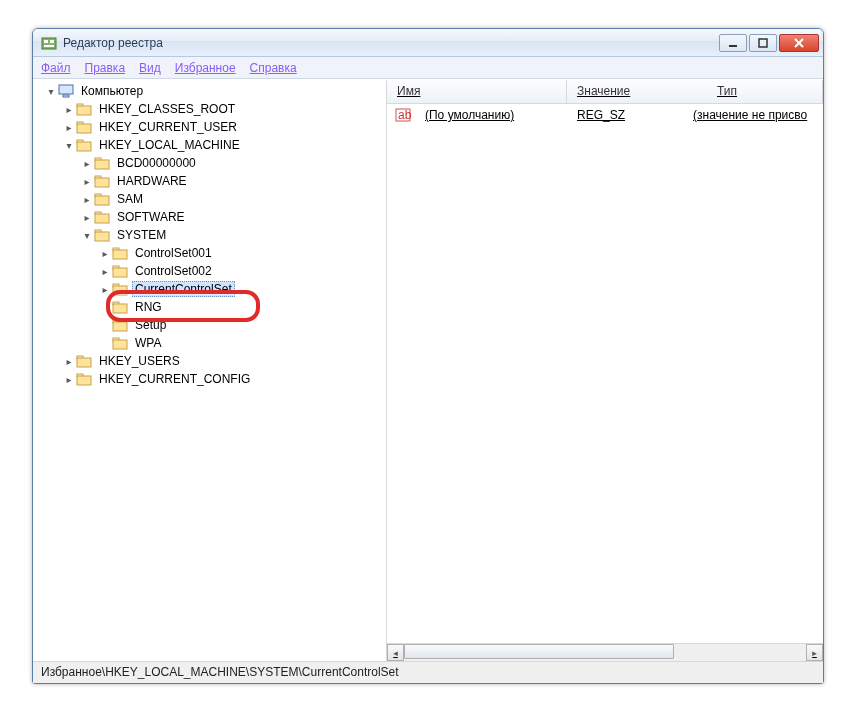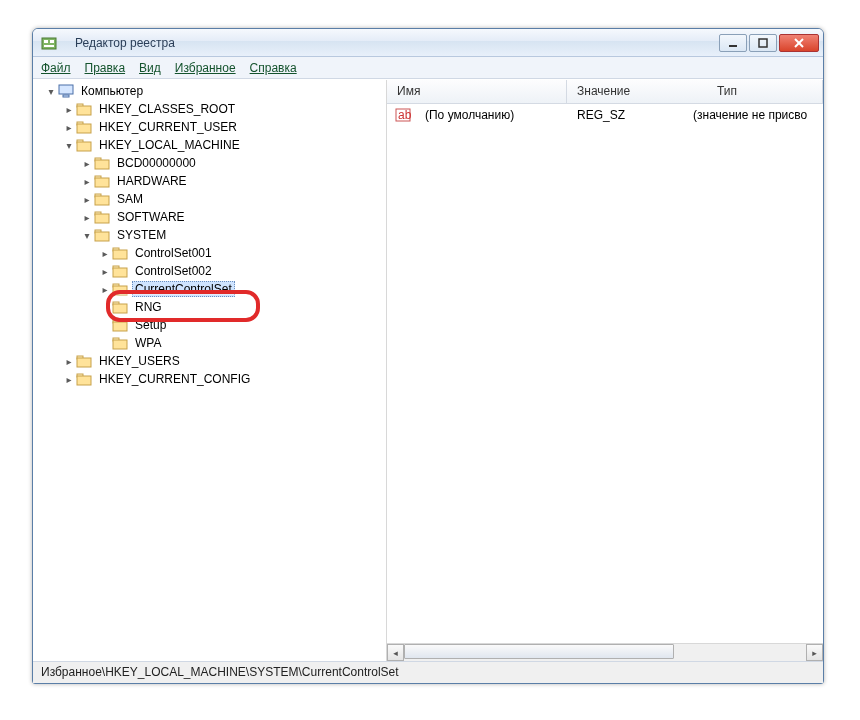--- a/index.html
+++ b/index.html
@@ -1,30 +1,30 @@
 <!DOCTYPE html>
 <html><head>
 <meta charset="utf-8">
 <style>
 * { box-sizing: border-box; margin: 0; padding: 0; font-family: "Segoe UI", Tahoma, sans-serif; font-size: 12px; }
 body { background: #fff; width: 860px; height: 720px; overflow: hidden; }
 .window { position: absolute; left: 32px; top: 28px; width: 792px; height: 656px; border: 1px solid #5a7ea7; border-radius: 6px 6px 3px 3px; background: #fff; box-shadow: 0 0 4px rgba(0,0,0,0.3); display: flex; flex-direction: column; }
 .titlebar { height: 28px; background: linear-gradient(to bottom, #f6f9fd, #e4ecf7 45%, #d7e4f2 46%, #e8f0fa); border-bottom: 1px solid #b8c8de; display: flex; align-items: center; padding: 0 4px 0 8px; border-radius: 5px 5px 0 0; }
 .titlebar .app-icon { width: 16px; height: 16px; margin-right: 6px; }
-.titlebar .title-text { flex: 1; color: #2a3e58; margin-left: 12px; }
+.titlebar .title-text { flex: 1; color: #2a3e58; }
 .win-btns { display: flex; gap: 2px; }
 .win-btn { width: 28px; height: 18px; border: 1px solid #8aa0b8; background: linear-gradient(#f3f7fc,#dbe7f4); border-radius: 2px; display: flex; align-items: center; justify-content: center; cursor: pointer; }
 .win-btn.close { background: linear-gradient(#f08274,#d9442b); border-color: #a33; color: #fff; width: 40px; }
 .win-btn svg { width: 10px; height: 10px; }
 .menubar { height: 22px; background: #f0f4fa; border-bottom: 1px solid #d0d8e4; display: flex; align-items: center; padding: 0 8px; gap: 14px; }
-.menubar span { color: #14532d; cursor: pointer; }
+.menubar span { color: #8b5cf6; cursor: pointer; }
 .menubar span u { text-decoration: underline; }
 .content { flex: 1; display: flex; border-top: 1px solid #fff; min-height: 0; }
 .tree-pane { width: 354px; border-right: 1px solid #d8d8d8; overflow: auto; padding-top: 2px; }
-.list-pane { flex: 1; background: #fff; display: flex; flex-direction: column; min-width: 0; }
+.list-pane { flex: 1; background: #fff; display: flex; flex-direction: column; min-width: 0; text-decoration: underline; }
 .list-header { height: 24px; background: linear-gradient(#fdfdfe,#eef2f7); border-bottom: 1px solid #d4dae3; display: flex; }
 .list-header .col { border-right: 1px solid #d4dae3; padding: 4px 10px; color: #333; }
 .list-body { flex: 1; overflow: auto; }
 .list-row { display: flex; align-items: center; height: 22px; }
 .list-row .cell { padding: 0 10px; white-space: nowrap; overflow: hidden; }
 .list-row .val-icon { width: 16px; height: 16px; margin: 0 4px 0 8px; }
 .hscroll { height: 18px; border-top: 1px solid #d8d8d8; background: #f0f0f0; display: flex; align-items: center; }
 .hscroll .arrow { width: 17px; height: 17px; border: 1px solid #b0b0b0; background: linear-gradient(#fafafa,#e4e4e4); display: flex; align-items: center; justify-content: center; font-size: 9px; color: #555; cursor: pointer; }
 .hscroll .track { flex: 1; height: 17px; background: #f0f0f0; position: relative; }
 .hscroll .thumb { position: absolute; top: 0; height: 15px; border: 1px solid #b0b0b0; background: linear-gradient(#fafafa,#e0e6ef); border-radius: 1px; }

